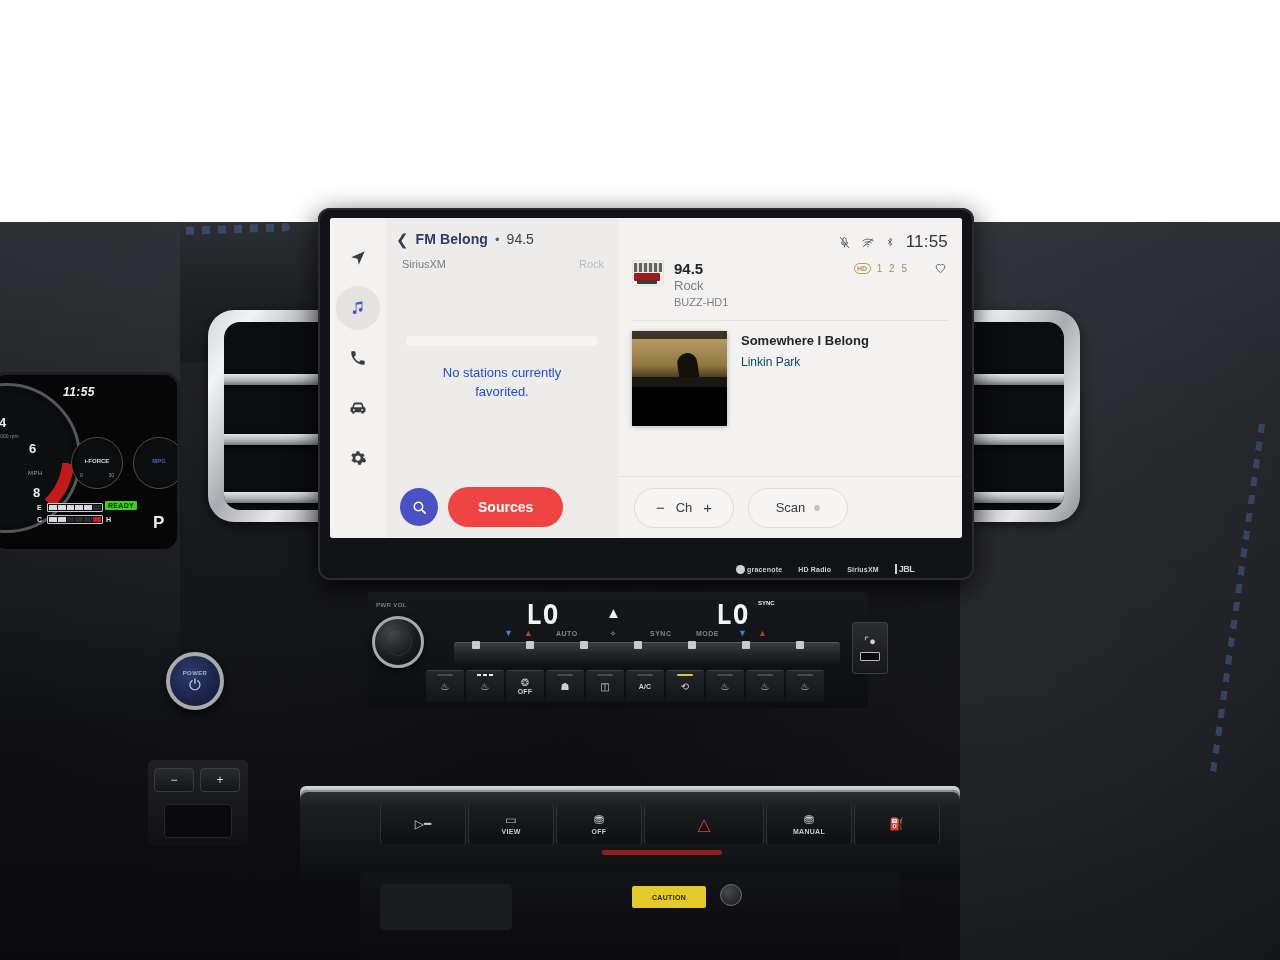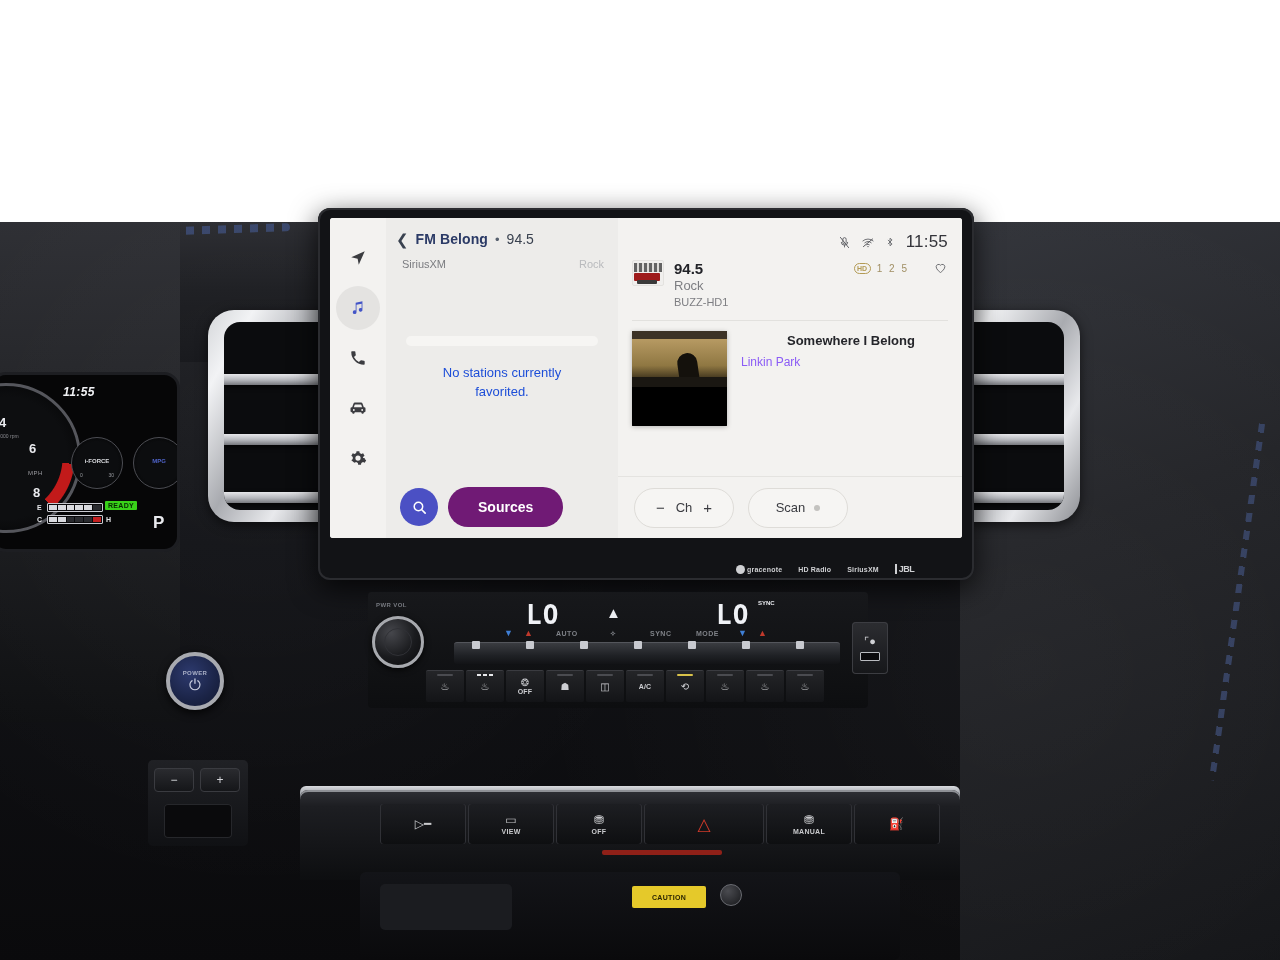--- a/index.html
+++ b/index.html
@@ -202,21 +202,21 @@
   .fav-bottom {
     position: absolute; left: 0; right: 0; bottom: 0; height: 62px;
     display: flex; align-items: center; gap: 10px; padding-left: 14px;
   }
   .search-btn {
     width: 38px; height: 38px; border-radius: 50%; background: #4b50c4;
     display: flex; align-items: center; justify-content: center;
     color: #fff; cursor: pointer; flex: 0 0 38px;
   }
   .sources-btn {
-    height: 40px; padding: 0 30px; border-radius: 20px; background: #701a75;
+    height: 40px; padding: 0 30px; border-radius: 20px; background: #ef4444;
     color: #fff; font-size: 14px; font-weight: bold;
     display: flex; align-items: center; justify-content: center; cursor: pointer;
   }
 
   
   .np-col {
     flex: 1; background: #f3f2f0; position: relative;
     display: flex; flex-direction: column;
   }
   .status-row {
@@ -258,22 +258,22 @@
     box-shadow: 0 1px 5px rgba(0,0,0,.25);
   }
   .art-sky { position: absolute; left:0; top: 8px; right:0; height: 38px;
     background: linear-gradient(180deg,#b79a63 0%,#8f7742 70%,#4a3d22 100%); }
   .art-top { position: absolute; left:0; top:0; right:0; height: 9px; background:#3c3226; }
   .art-fig { position: absolute; left: 46px; top: 22px; width: 20px; height: 30px;
     background: #14110c; border-radius: 10px 10px 2px 2px; transform: rotate(-8deg); }
   .art-ground { position: absolute; left:0; top: 46px; right:0; height: 10px; background:#1a1712; }
   .art-bottom { position: absolute; left:0; top: 56px; right:0; bottom:0; background:#000; }
   .song-meta { flex: 1; padding-top: 2px; }
-  .song-title { color: #24252a; font-size: 13px; font-weight: bold; line-height: 1.3; margin-left: 46px; }
-  .song-artist { color: #8b5cf6; font-size: 12px; line-height: 1.5; padding-top: 3px; }
+  .song-title { color: #24252a; font-size: 13px; font-weight: bold; line-height: 1.3; }
+  .song-artist { color: #0c4a6e; font-size: 12px; line-height: 1.5; padding-top: 3px; }
 
   .np-controls {
     position: absolute; left: 0; right: 0; bottom: 0; height: 62px;
     display: flex; align-items: center; gap: 14px; padding: 0 16px;
     border-top: 1px solid #e4e3e0;
   }
   .pill {
     height: 40px; border: 1px solid #dedcd8; border-radius: 20px;
     background: #f6f5f3; display: flex; align-items: center; justify-content: center;
     color: #3a3b40; cursor: pointer;

